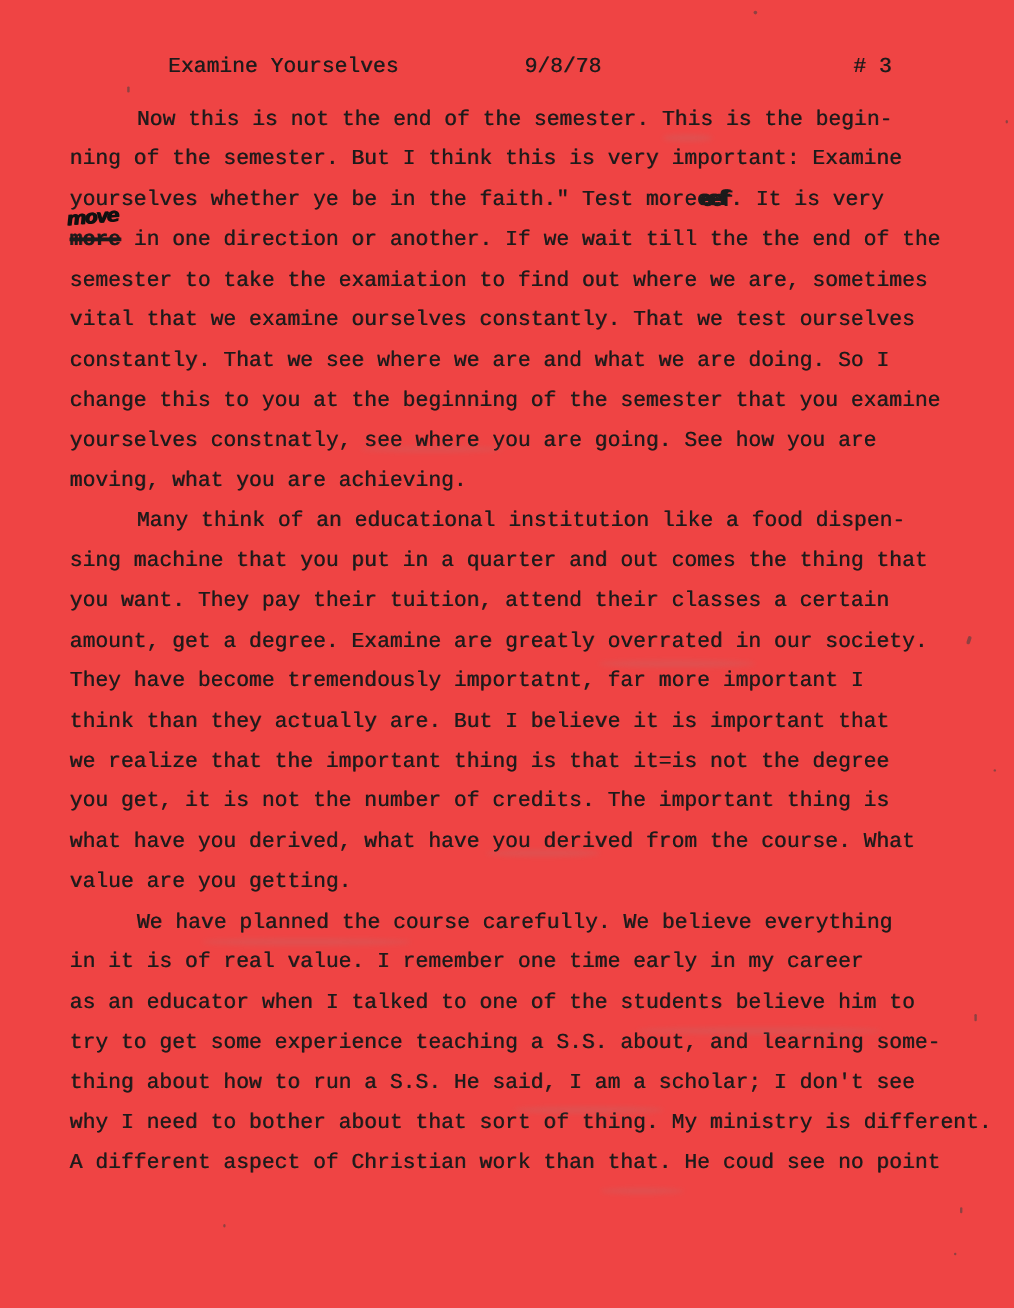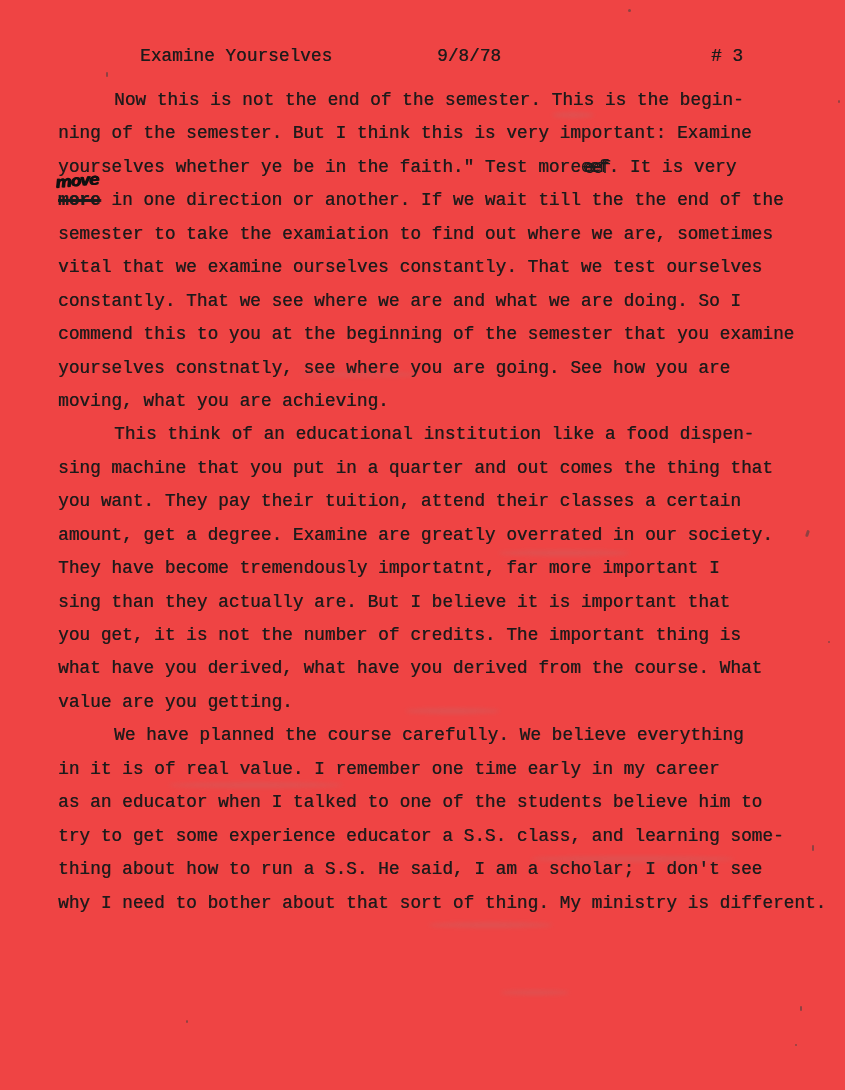--- a/index.html
+++ b/index.html
@@ -25,21 +25,21 @@
     white-space:pre;
     line-height:33.45px;
     height:33.45px;
   }
   .indent { text-indent:56px; }
 
   
   .overtype {
     letter-spacing:-2.5px;
     padding-right:3px;
-    font-weight:normal;
+    font-weight:bold;
     text-shadow:2px 0 0 currentColor, 3.5px 0.5px 0 currentColor;
   }
 
   
   .struck-wrap { position:relative; display:inline-block; }
   .struck {
     font-weight:bold;
     text-decoration:line-through;
     text-decoration-thickness:3px;
   }
@@ -82,44 +82,46 @@
   <div class="doc-body">
 
     <div>
       <div class="line indent">Now this is not the end of the semester. This is the begin-</div>
       <div class="line">ning of the semester. But I think this is very important: Examine</div>
       <div class="line"><span>yourselves whether ye be in the faith." Test more</span><span class="overtype">eef</span><span>. It is very</span></div>
       <div class="line"><span class="struck-wrap"><span class="handwritten">move</span><span class="struck">more</span></span><span> in one direction or another. If we wait till the the end of the</span></div>
       <div class="line">semester to take the examiation to find out where we are, sometimes</div>
       <div class="line">vital that we examine ourselves constantly. That we test ourselves</div>
       <div class="line">constantly. That we see where we are and what we are doing. So I</div>
-      <div class="line">commend this to you at the beginning of the semester that you examine</div>
+      <div class="line">change this to you at the beginning of the semester that you examine</div>
       <div class="line">yourselves constnatly, see where you are going. See how you are</div>
       <div class="line">moving, what you are achieving.</div>
     </div>
 
     <div>
-      <div class="line indent">This think of an educational institution like a food dispen-</div>
+      <div class="line indent">Many think of an educational institution like a food dispen-</div>
       <div class="line">sing machine that you put in a quarter and out comes the thing that</div>
       <div class="line">you want. They pay their tuition, attend their classes a certain</div>
       <div class="line">amount, get a degree. Examine are greatly overrated in our society.</div>
       <div class="line">They have become tremendously importatnt, far more important I</div>
-      <div class="line">sing than they actually are. But I believe it is important that</div>
+      <div class="line">think than they actually are. But I believe it is important that</div>
+      <div class="line">we realize that the important thing is that it=is not the degree</div>
       <div class="line">you get, it is not the number of credits. The important thing is</div>
       <div class="line">what have you derived, what have you derived from the course. What</div>
       <div class="line">value are you getting.</div>
     </div>
 
     <div>
       <div class="line indent">We have planned the course carefully. We believe everything</div>
       <div class="line">in it is of real value. I remember one time early in my career</div>
       <div class="line">as an educator when I talked to one of the students believe him to</div>
-      <div class="line">try to get some experience educator a S.S. class, and learning some-</div>
+      <div class="line">try to get some experience teaching a S.S. about, and learning some-</div>
       <div class="line">thing about how to run a S.S. He said, I am a scholar; I don't see</div>
       <div class="line">why I need to bother about that sort of thing. My ministry is different.</div>
+      <div class="line">A different aspect of Christian work than that. He coud see no point</div>
     </div>
 
   </div>
 
   <div class="speck" style="left:628px;top:9px;width:3px;height:3px;"></div>
   <div class="speck" style="left:838px;top:100px;width:2px;height:3px;"></div>
   <div class="speck" style="left:106px;top:72px;width:2px;height:5px;border-radius:1px;"></div>
   <div class="speck" style="left:806px;top:530px;width:3px;height:7px;border-radius:2px;transform:rotate(18deg);"></div>
   <div class="speck" style="left:812px;top:845px;width:2px;height:6px;border-radius:1px;"></div>
   <div class="speck" style="left:828px;top:641px;width:2px;height:2px;"></div>

